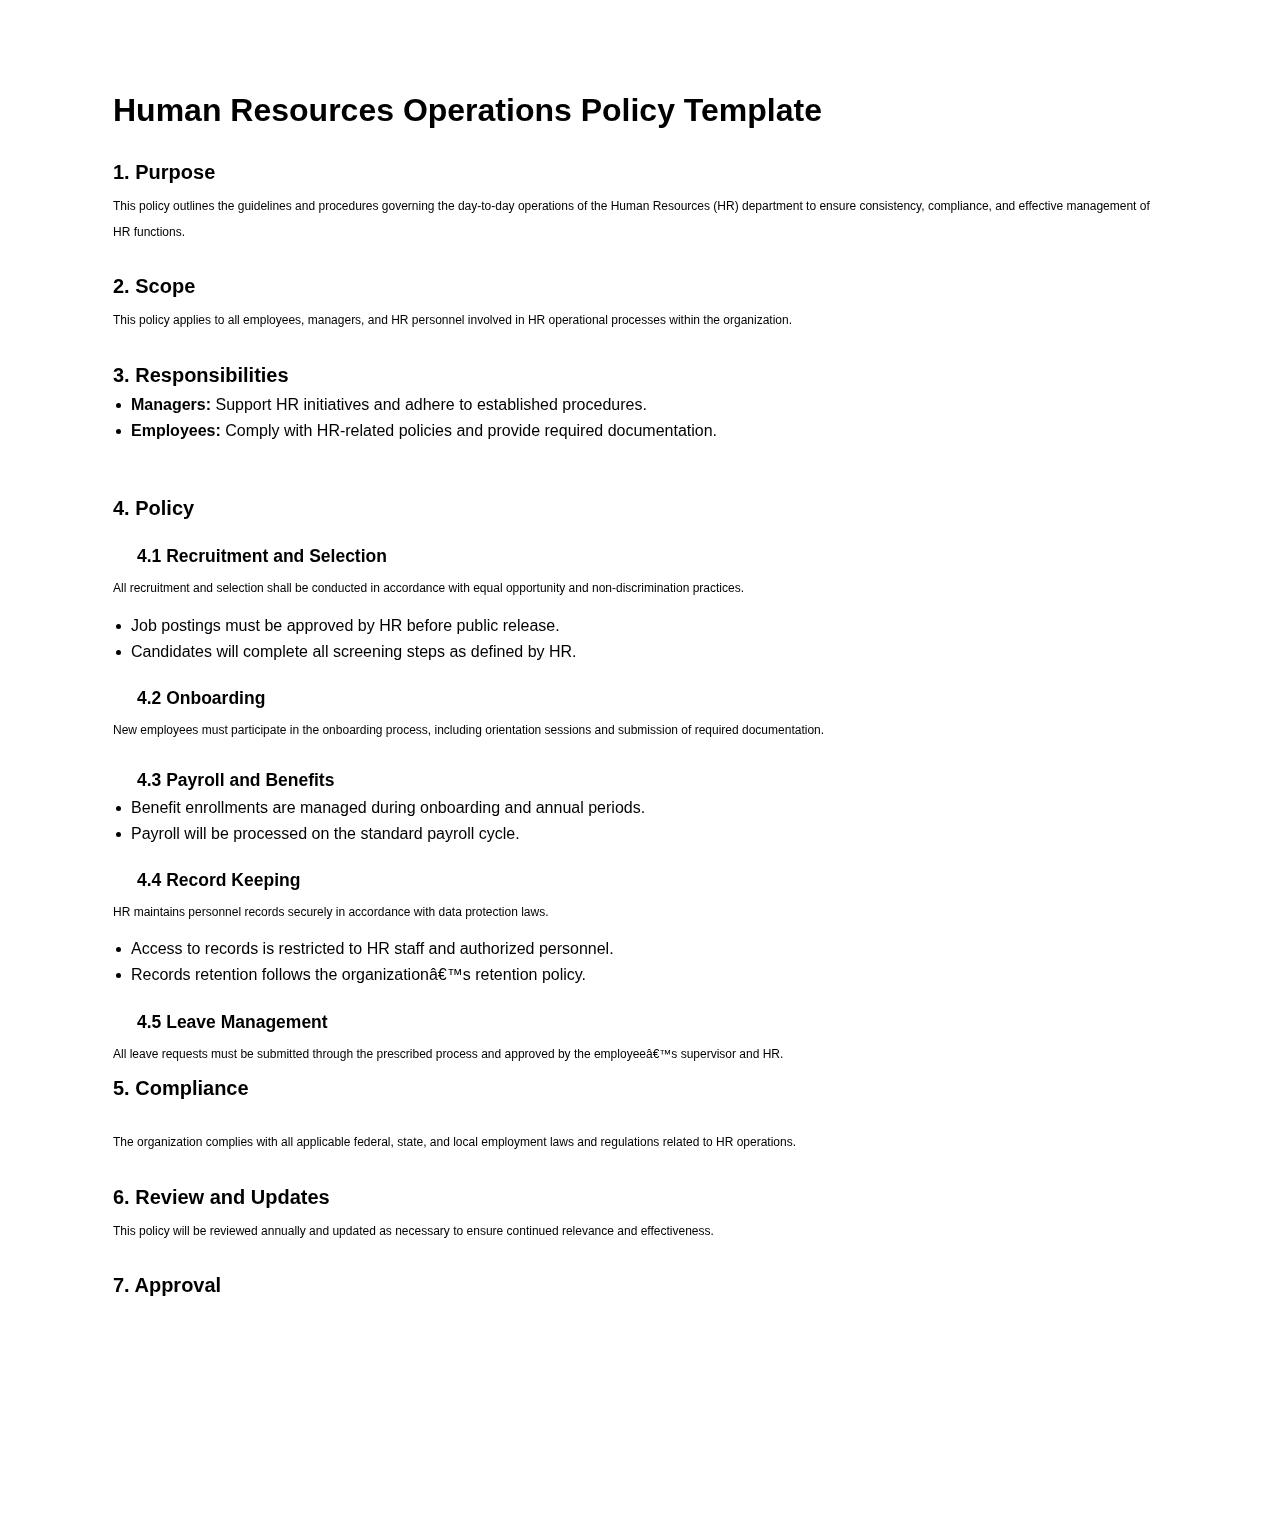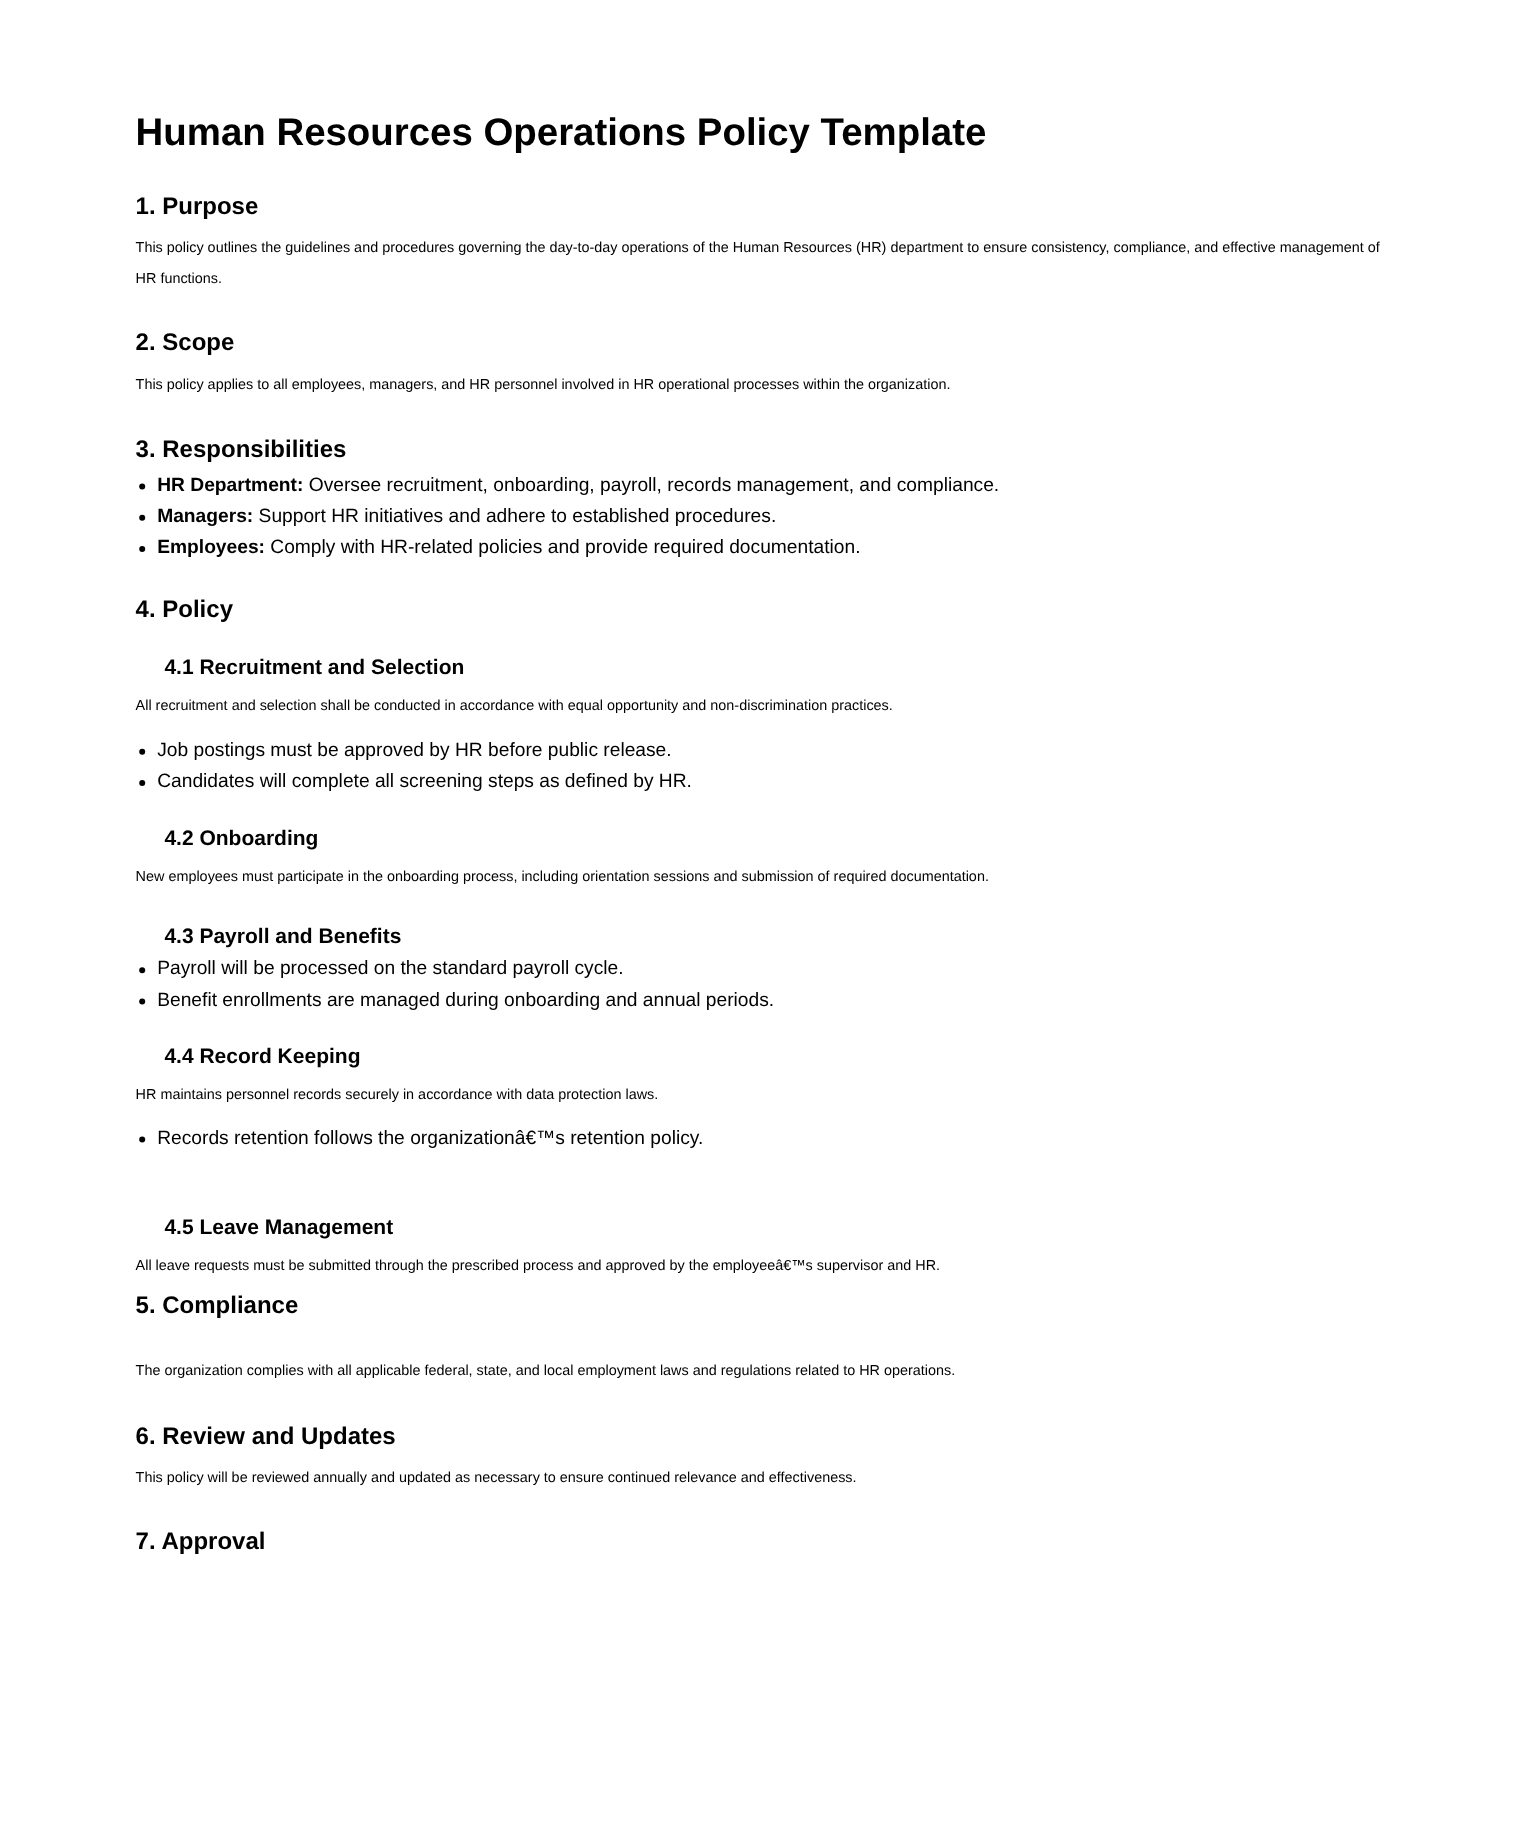--- a/index.html
+++ b/index.html
@@ -72,46 +72,46 @@
   <h1 style="top:90px;">Human Resources Operations Policy Template</h1>
 
   <h2 style="top:159px;">1. Purpose</h2>
   <p style="top:193px;">This policy outlines the guidelines and procedures governing the day-to-day operations of the Human Resources (HR) department to ensure consistency, compliance, and effective management of HR functions.</p>
 
   <h2 style="top:273px;">2. Scope</h2>
   <p style="top:307px;">This policy applies to all employees, managers, and HR personnel involved in HR operational processes within the organization.</p>
 
   <h2 style="top:362px;">3. Responsibilities</h2>
   <ul style="top:392px;">
-    <li><span class="bullet"></span><b>HR Department:</b><span> Oversee recruitment, onboarding, payroll, records management, and compliance.</span></li>
     <li><span class="bullet"></span><b>Managers:</b><span> Support HR initiatives and adhere to established procedures.</span></li>
     <li><span class="bullet"></span><b>Employees:</b><span> Comply with HR-related policies and provide required documentation.</span></li>
   </ul>
 
   <h2 style="top:495px;">4. Policy</h2>
 
   <h3 style="top:544px;">4.1 Recruitment and Selection</h3>
   <p style="top:575px;">All recruitment and selection shall be conducted in accordance with equal opportunity and non-discrimination practices.</p>
   <ul style="top:613px;">
     <li><span class="bullet"></span><span>Job postings must be approved by HR before public release.</span></li>
     <li><span class="bullet"></span><span>Candidates will complete all screening steps as defined by HR.</span></li>
   </ul>
 
   <h3 style="top:686px;">4.2 Onboarding</h3>
   <p style="top:717px;">New employees must participate in the onboarding process, including orientation sessions and submission of required documentation.</p>
 
   <h3 style="top:768px;">4.3 Payroll and Benefits</h3>
   <ul style="top:795px;">
+    <li><span class="bullet"></span><span>Benefit enrollments are managed during onboarding and annual periods.</span></li>
     <li><span class="bullet"></span><span>Payroll will be processed on the standard payroll cycle.</span></li>
-    <li><span class="bullet"></span><span>Benefit enrollments are managed during onboarding and annual periods.</span></li>
   </ul>
 
   <h3 style="top:868px;">4.4 Record Keeping</h3>
   <p style="top:899px;">HR maintains personnel records securely in accordance with data protection laws.</p>
   <ul style="top:936px;">
+    <li><span class="bullet"></span><span>Access to records is restricted to HR staff and authorized personnel.</span></li>
     <li><span class="bullet"></span><span>Records retention follows the organizationâ€™s retention policy.</span></li>
   </ul>
 
   <h3 style="top:1010px;">4.5 Leave Management</h3>
   <p style="top:1041px;">All leave requests must be submitted through the prescribed process and approved by the employeeâ€™s supervisor and HR.</p>
 
   <h2 style="top:1054px;margin-top:21px;">5. Compliance</h2>
   <p style="top:1129px;">The organization complies with all applicable federal, state, and local employment laws and regulations related to HR operations.</p>
 
   <h2 style="top:1184px;">6. Review and Updates</h2>

